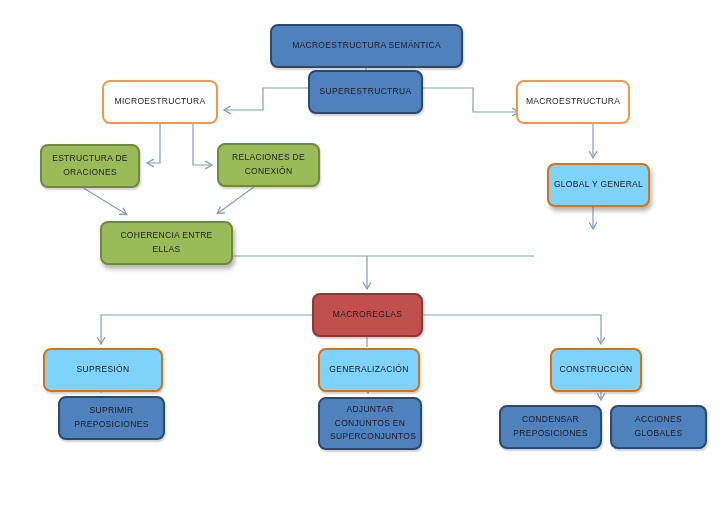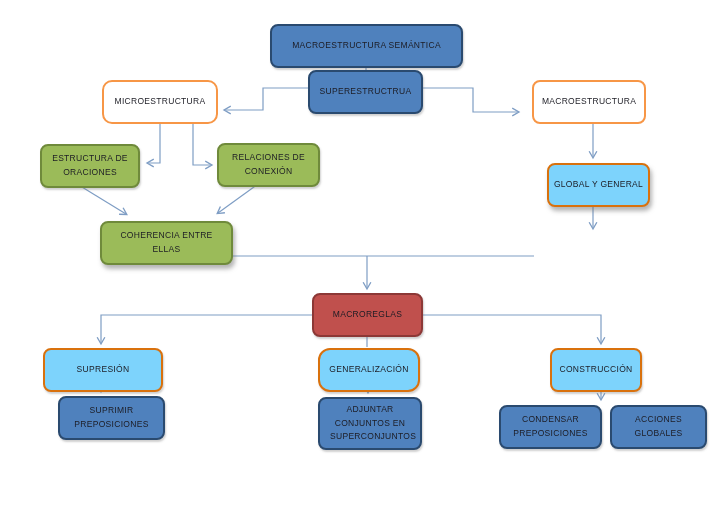--- a/index.html
+++ b/index.html
@@ -55,25 +55,25 @@
   </svg>
 
   <div class="node blue" style="left:270px;top:24px;width:193px;height:31px;">
     <span class="lbl">MACROESTRUCTURA SEMÁNTICA</span>
   </div>
 
   <div class="node blue" style="left:308px;top:70px;width:115px;height:27px;">
     <span class="lbl">SUPERESTRUCTRUA</span>
   </div>
 
-  <div class="node white-orange" style="left:102px;top:80px;width:116px;height:32px;border-radius:10px;">
+  <div class="node white-orange" style="left:102px;top:80px;width:116px;height:32px;">
     <span class="lbl">MICROESTRUCTURA</span>
   </div>
 
-  <div class="node white-orange" style="left:532px;top:80px;width:114px;height:37px;">
+  <div class="node white-orange" style="left:516px;top:80px;width:114px;height:37px;">
     <span class="lbl">MACROESTRUCTURA</span>
   </div>
 
   <div class="node green" style="left:40px;top:144px;width:100px;height:39px;">
     <span class="lbl">ESTRUCTURA DE ORACIONES</span>
   </div>
 
   <div class="node green" style="left:217px;top:143px;width:103px;height:40px;">
     <span class="lbl">RELACIONES DE CONEXIÓN</span>
   </div>
@@ -88,21 +88,21 @@
 
 
   <div class="node red" style="left:312px;top:293px;width:111px;height:30px;">
     <span class="lbl">MACROREGLAS</span>
   </div>
 
   <div class="node orange" style="left:43px;top:348px;width:120px;height:25px;">
     <span class="lbl">SUPRESIÓN</span>
   </div>
 
-  <div class="node orange" style="left:318px;top:348px;width:102px;height:25px;border-radius:12px;">
+  <div class="node orange" style="left:318px;top:348px;width:102px;height:25px;">
     <span class="lbl">GENERALIZACIÓN</span>
   </div>
 
   <div class="node blue" style="left:58px;top:396px;width:107px;height:36px;">
     <span class="lbl">SUPRIMIR PREPOSICIONES</span>
   </div>
 
   <div class="node orange" style="left:550px;top:348px;width:92px;height:29px;">
     <span class="lbl">CONSTRUCCIÓN</span>
   </div>

